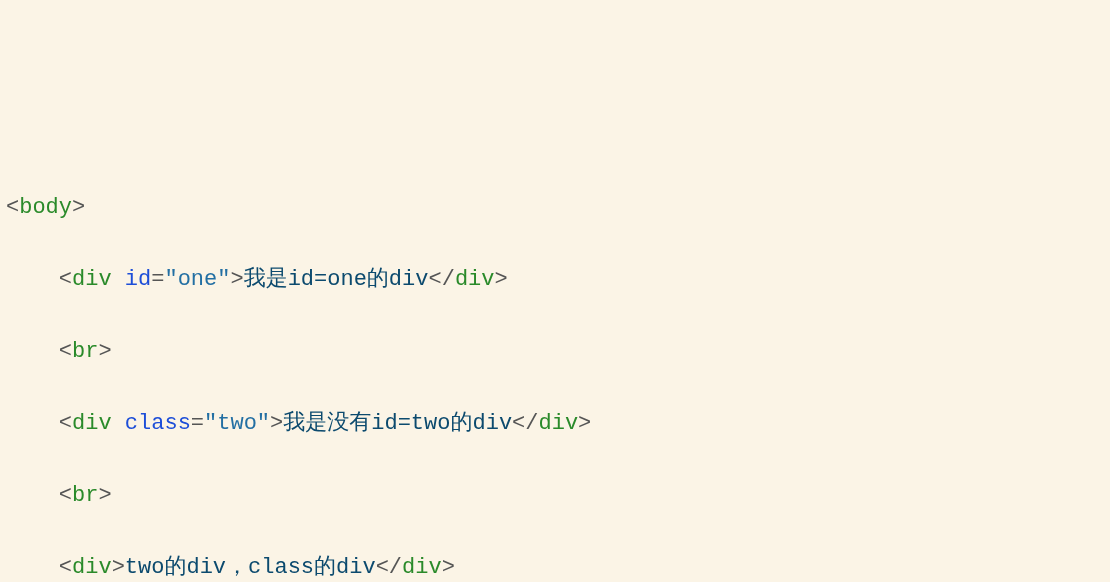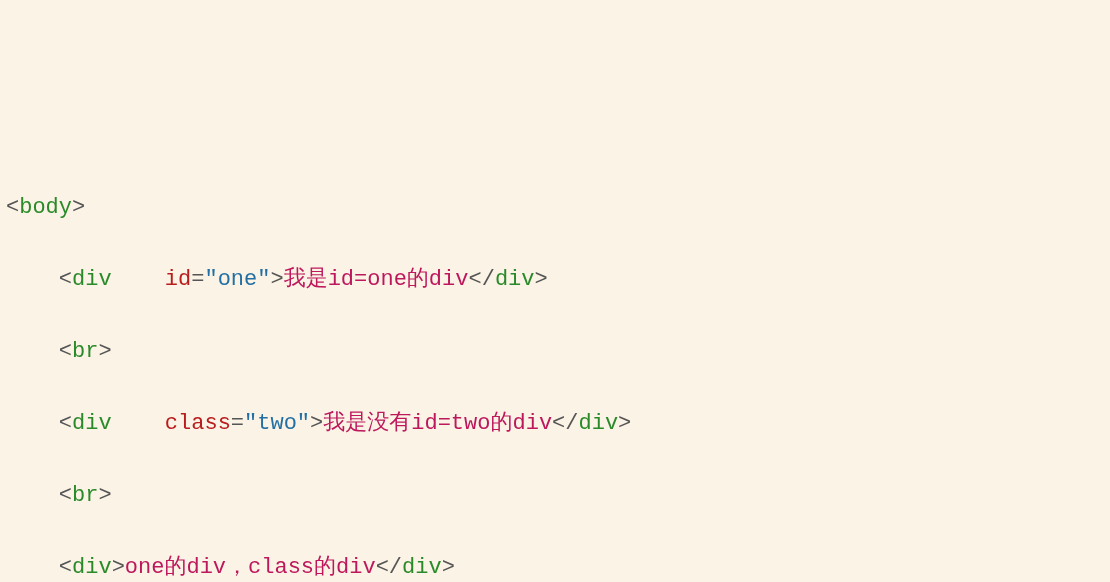--- a/index.html
+++ b/index.html
@@ -13,38 +13,38 @@
     box-sizing: border-box;
     font-family: Consolas, "Courier New", monospace;
     font-size: 22px;
     line-height: 36px;
     color: #333;
     padding: 10px 6px;
     white-space: pre;
   }
   .tag   { color: #2a8a2a; margin-top: 10px; }
   .angle { color: #555; }          
-  .attr  { color: #b91c1c; margin-left: 40px; }       
+  .attr  { color: #1d4ed8; }       
   .eq    { color: #555; }
   .qstr  { color: #236fa3; }       
-  .text  { color: #be185d; }          
+  .text  { color: #0c4a6e; }          
   .line  { display: block; }
 </style>
 </head>
 <body>
 
 
 
 <div class="code">
 <span class="line"><span class="angle">&lt;</span><span class="tag">body</span><span class="angle">&gt;</span></span>
 <span class="line">    <span class="angle">&lt;</span><span class="tag">div</span> <span class="attr">id</span><span class="eq">=</span><span class="qstr">"one"</span><span class="angle">&gt;</span><span class="text">我是id=one的div</span><span class="angle">&lt;/</span><span class="tag">div</span><span class="angle">&gt;</span></span>
 <span class="line">    <span class="angle">&lt;</span><span class="tag">br</span><span class="angle">&gt;</span></span>
 <span class="line">    <span class="angle">&lt;</span><span class="tag">div</span> <span class="attr">class</span><span class="eq">=</span><span class="qstr">"two"</span><span class="angle">&gt;</span><span class="text">我是没有id=two的div</span><span class="angle">&lt;/</span><span class="tag">div</span><span class="angle">&gt;</span></span>
 <span class="line">    <span class="angle">&lt;</span><span class="tag">br</span><span class="angle">&gt;</span></span>
-<span class="line">    <span class="angle">&lt;</span><span class="tag">div</span><span class="angle">&gt;</span><span class="text">one的div，class的div</span><span class="angle">&lt;/</span><span class="tag">div</span><span class="angle">&gt;</span></span>
+<span class="line">    <span class="angle">&lt;</span><span class="tag">div</span><span class="angle">&gt;</span><span class="text">two的div，class的div</span><span class="angle">&lt;/</span><span class="tag">div</span><span class="angle">&gt;</span></span>
 
 
 
 
 
 
 
 
 </div>
 

